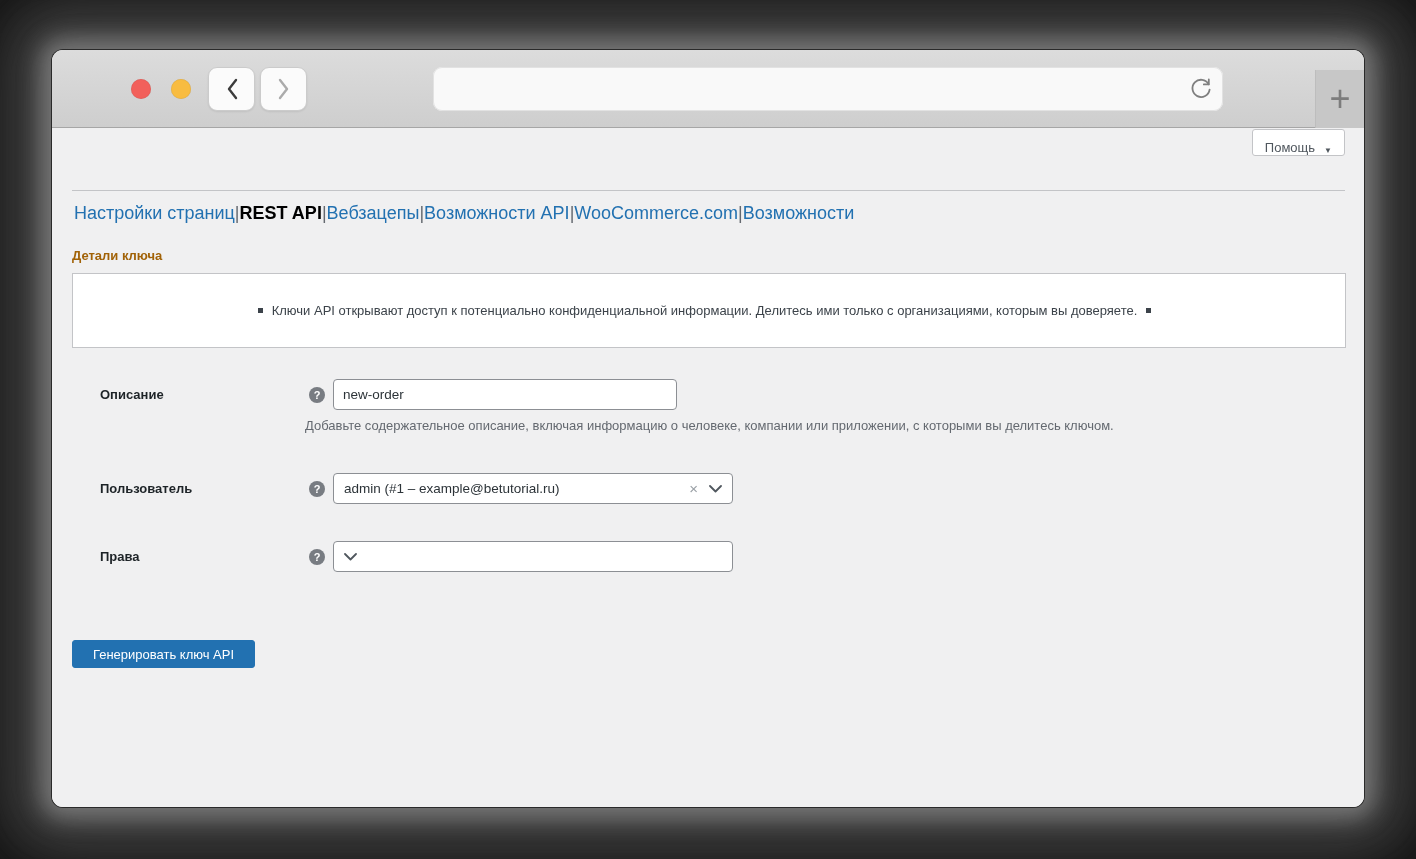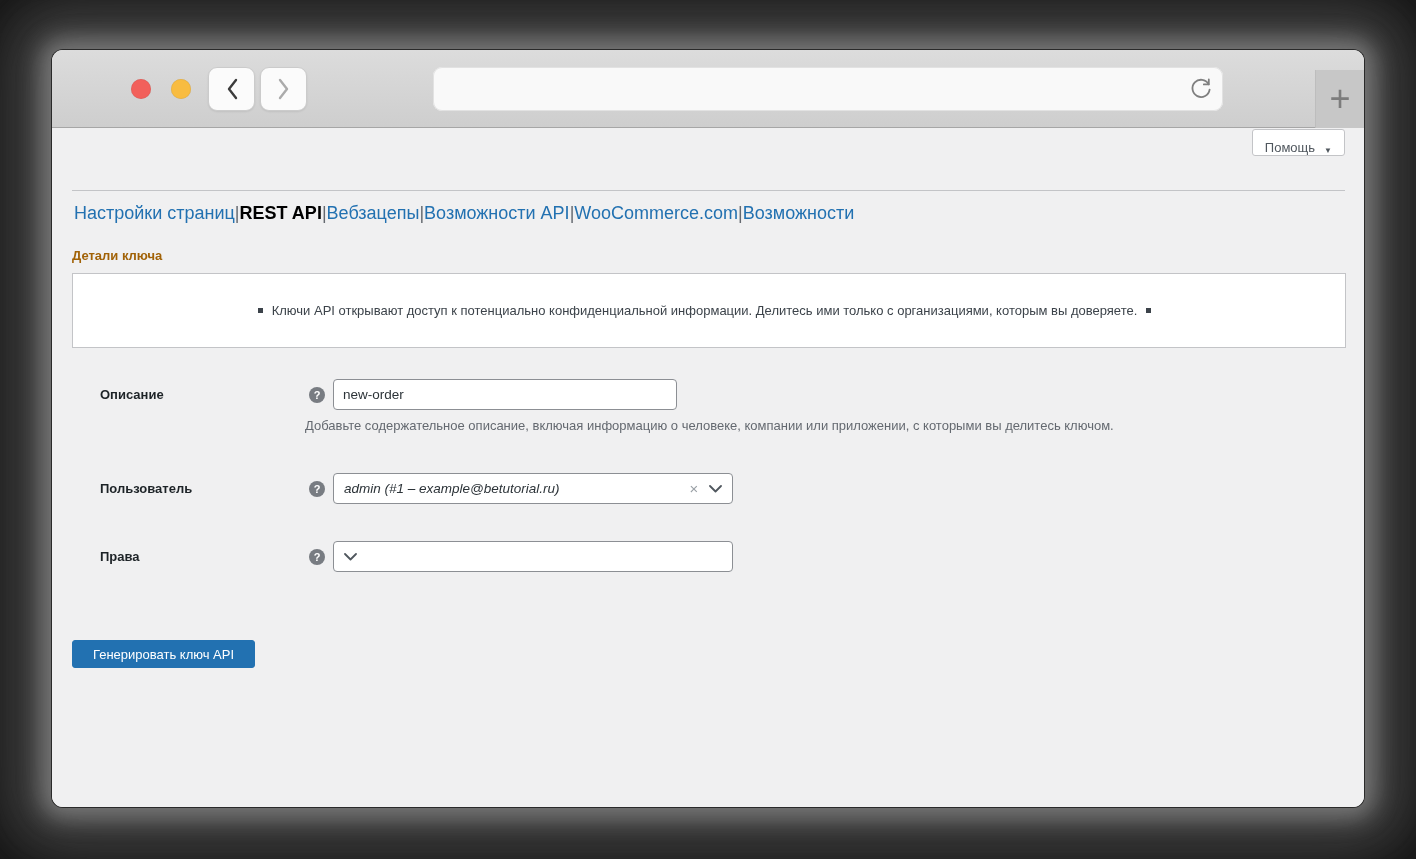--- a/index.html
+++ b/index.html
@@ -114,21 +114,21 @@
     margin-right: 8px; cursor: help; flex: none;
   }
   .text-input {
     width: 344px; height: 31px; border: 1px solid #8c8f94; border-radius: 4px;
     background: #fff; font: 13.5px "Liberation Sans", sans-serif; color: #2c3338; padding: 0 9px;
     outline: none;
   }
   .selectbox {
     width: 400px; height: 31px; border: 1px solid #8c8f94; border-radius: 4px;
     background: #fff; display: flex; align-items: center; padding: 0 10px;
-    font-size: 13.5px; color: #2c3338; cursor: pointer; font-style: italic;
+    font-size: 13.5px; color: #2c3338; cursor: pointer;
   }
   .selectbox .val { flex: 1; }
   .clear-x { color: #9aa0a6; font-size: 15px; margin-right: 11px; cursor: pointer; line-height: 1; }
   .hint { position: absolute; left: 253px; top: 289px; font-size: 13px; color: #646970; }
   .submit-btn {
     position: absolute; left: 20px; top: 511px; height: 28px; padding: 0 20px;
     background: #2271b1; border: 1px solid #2271b1; border-radius: 3px;
     color: #fff; font-size: 13px; display: flex; align-items: center; cursor: pointer;
   }
 </style>

